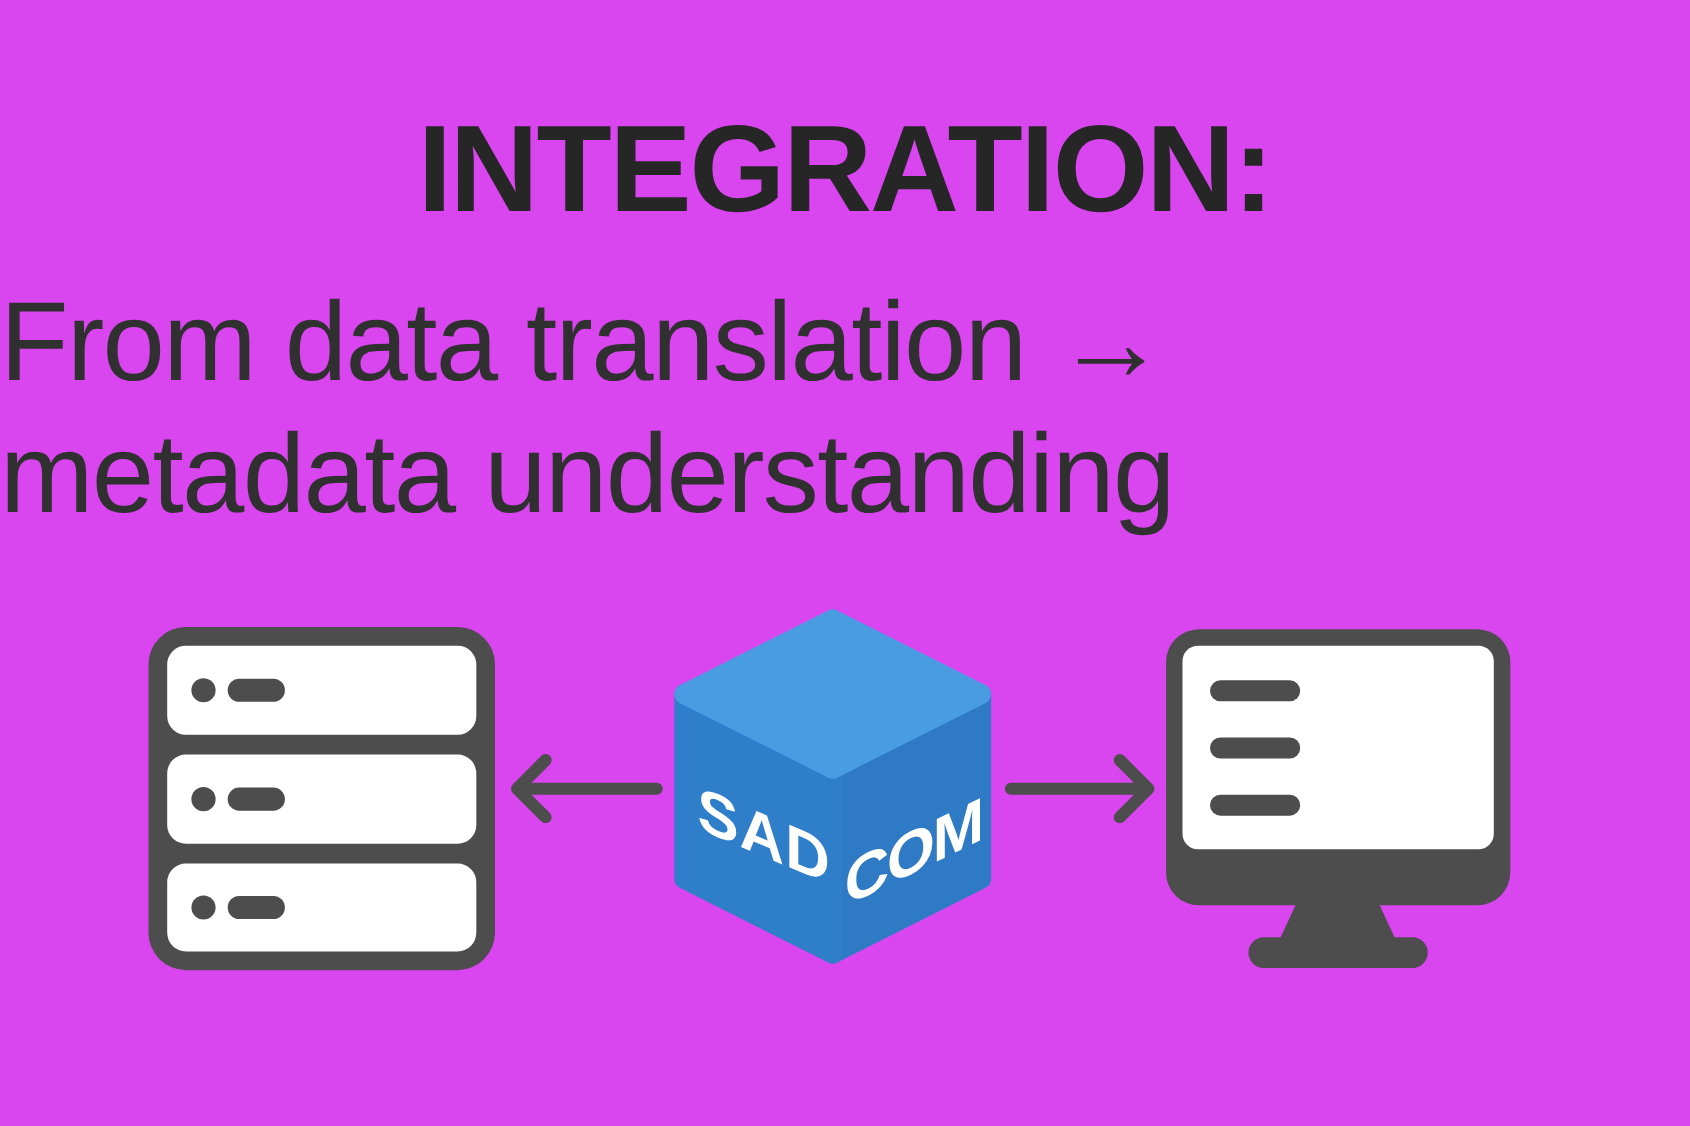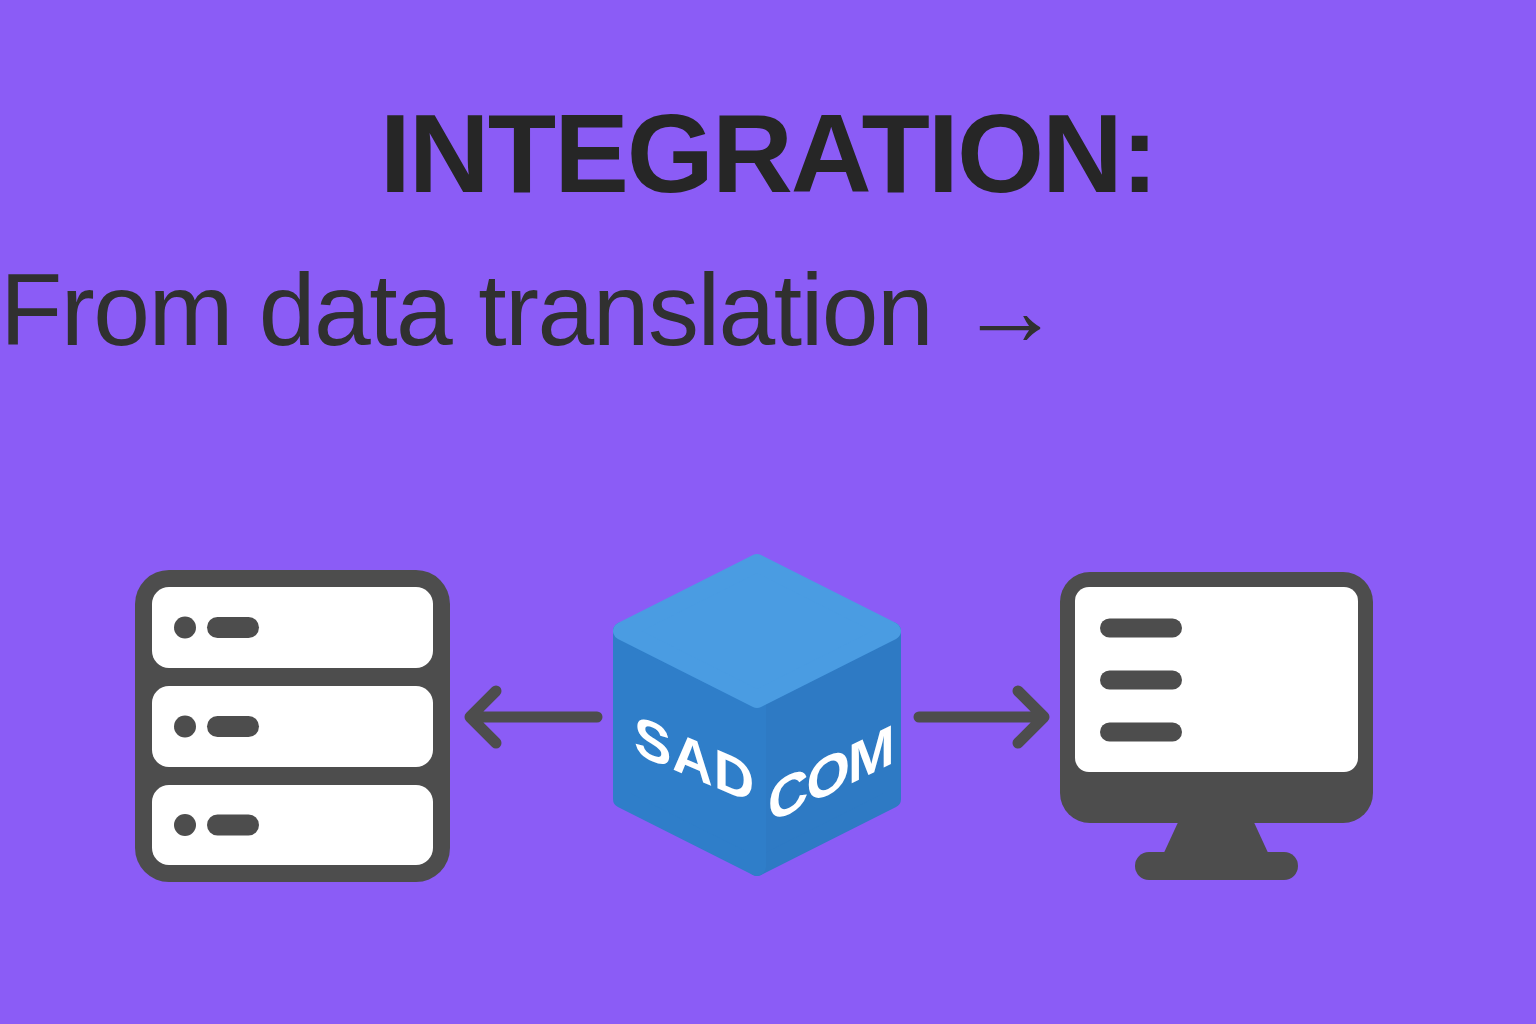--- a/index.html
+++ b/index.html
@@ -1,19 +1,19 @@
 <!DOCTYPE html>
 <html style="--icon-gray: #4D4D4D; --cube-top: #4A9CE2; --cube-left: #2F7EC9; --cube-right: #2E7AC4; --cube-label-text: #FFFFFF; --title-text: #262626; --subtitle-text: #303030; --background: #FFFFFF;"><head>
 <meta charset="utf-8">
 <style>
   html,body{margin:0;padding:0;background:#ffffff;}
   .canvas{
     position:relative;
     width:1536px;height:1024px;
-    background:#8b5cf6;
+    background:#d946ef;
     overflow:hidden;
     font-family:"Liberation Sans",sans-serif;
   }
   .title{
     position:absolute;
     top:98px;left:0;width:1536px;
     margin:0;
     text-align:center;
     font-size:112px;
     font-weight:700;
@@ -59,20 +59,21 @@
 </style>
 </head>
 <body>
 
 <div class="canvas">
 
   <h1 class="title">INTEGRATION:</h1>
 
   <div class="subtitle">
     <div>From data translation →</div>
+    <div>metadata understanding</div>
   </div>
 
   <svg class="diagram-svg" viewBox="0 0 1536 1024" xmlns="http://www.w3.org/2000/svg">
 
     <g>
       <rect class="gray" x="135" y="570" width="315" height="312" rx="34"></rect>
       <rect class="white-fill" x="152" y="587" width="281" height="81" rx="17"></rect>
       <rect class="white-fill" x="152" y="686" width="281" height="81" rx="17"></rect>
       <rect class="white-fill" x="152" y="785" width="281" height="80" rx="17"></rect>
       <circle class="gray" cx="185" cy="627.5" r="11"></circle>

